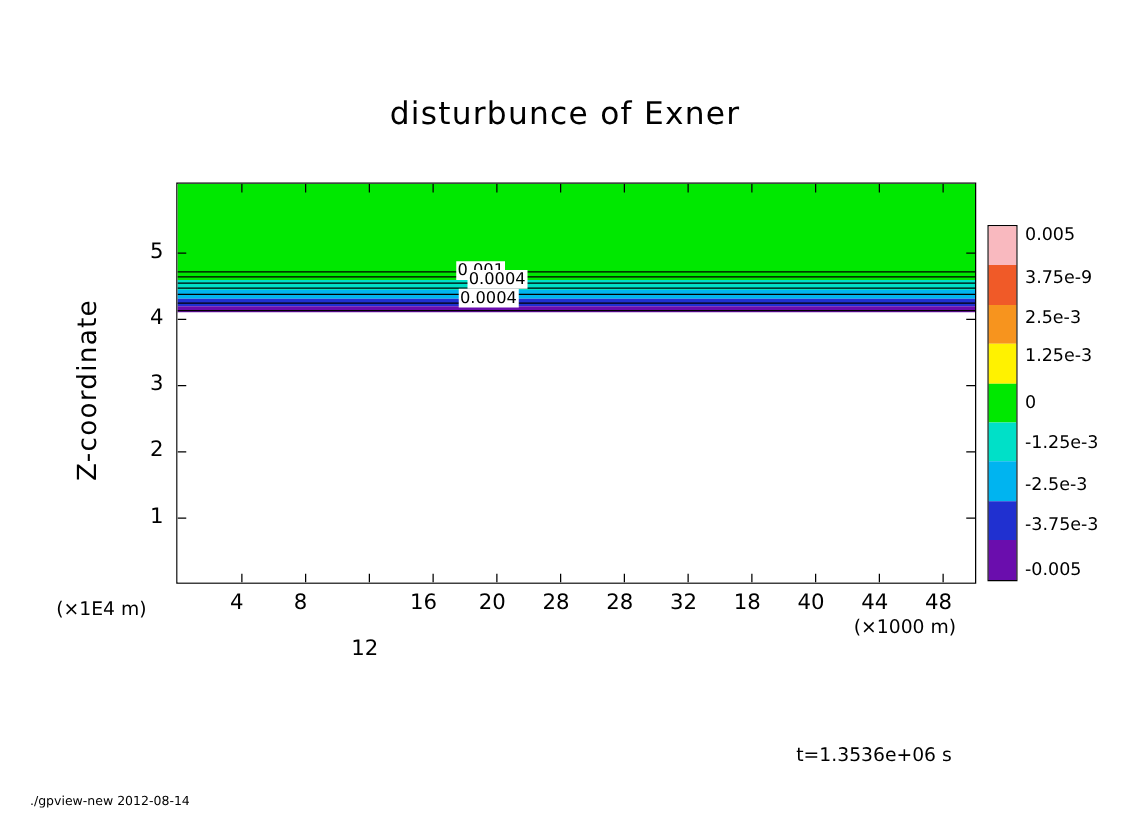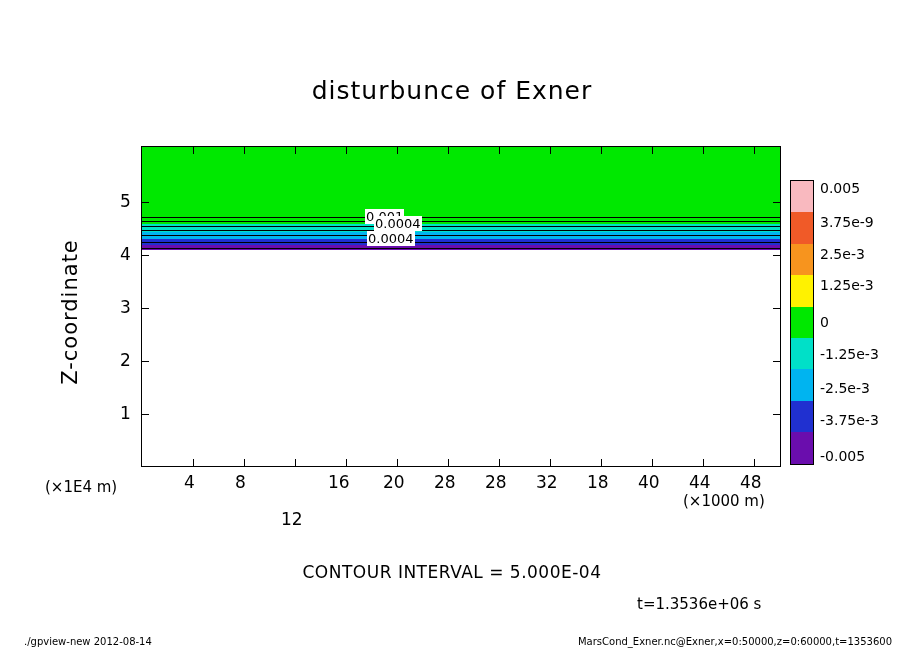--- a/index.html
+++ b/index.html
@@ -260,18 +260,16 @@
   <div class="cb-tick-label" style="top:188px;text-align:right;">0.005</div>
   <div class="cb-tick-label" style="top:222px;">3.75e-9</div>
   <div class="cb-tick-label" style="top:254px;">2.5e-3</div>
   <div class="cb-tick-label" style="top:285px;">1.25e-3</div>
   <div class="cb-tick-label" style="top:322px;">0</div>
   <div class="cb-tick-label" style="top:354px;">-1.25e-3</div>
   <div class="cb-tick-label" style="top:388px;">-2.5e-3</div>
   <div class="cb-tick-label" style="top:420px;">-3.75e-3</div>
   <div class="cb-tick-label" style="top:456px;">-0.005</div>
 
-  <div class="txt" id="contour-interval">CONTOUR INTERVAL = 5.000E-04</div>
   <div class="txt" id="time-label">t=1.3536e+06 s</div>
   <div class="txt" id="footer-left">./gpview-new  2012-08-14</div>
-  <div class="txt" id="footer-right">MarsCond_Exner.nc@Exner,x=0:50000,z=0:60000,t=1353600</div>
 
 </div>
 
 </body></html>

